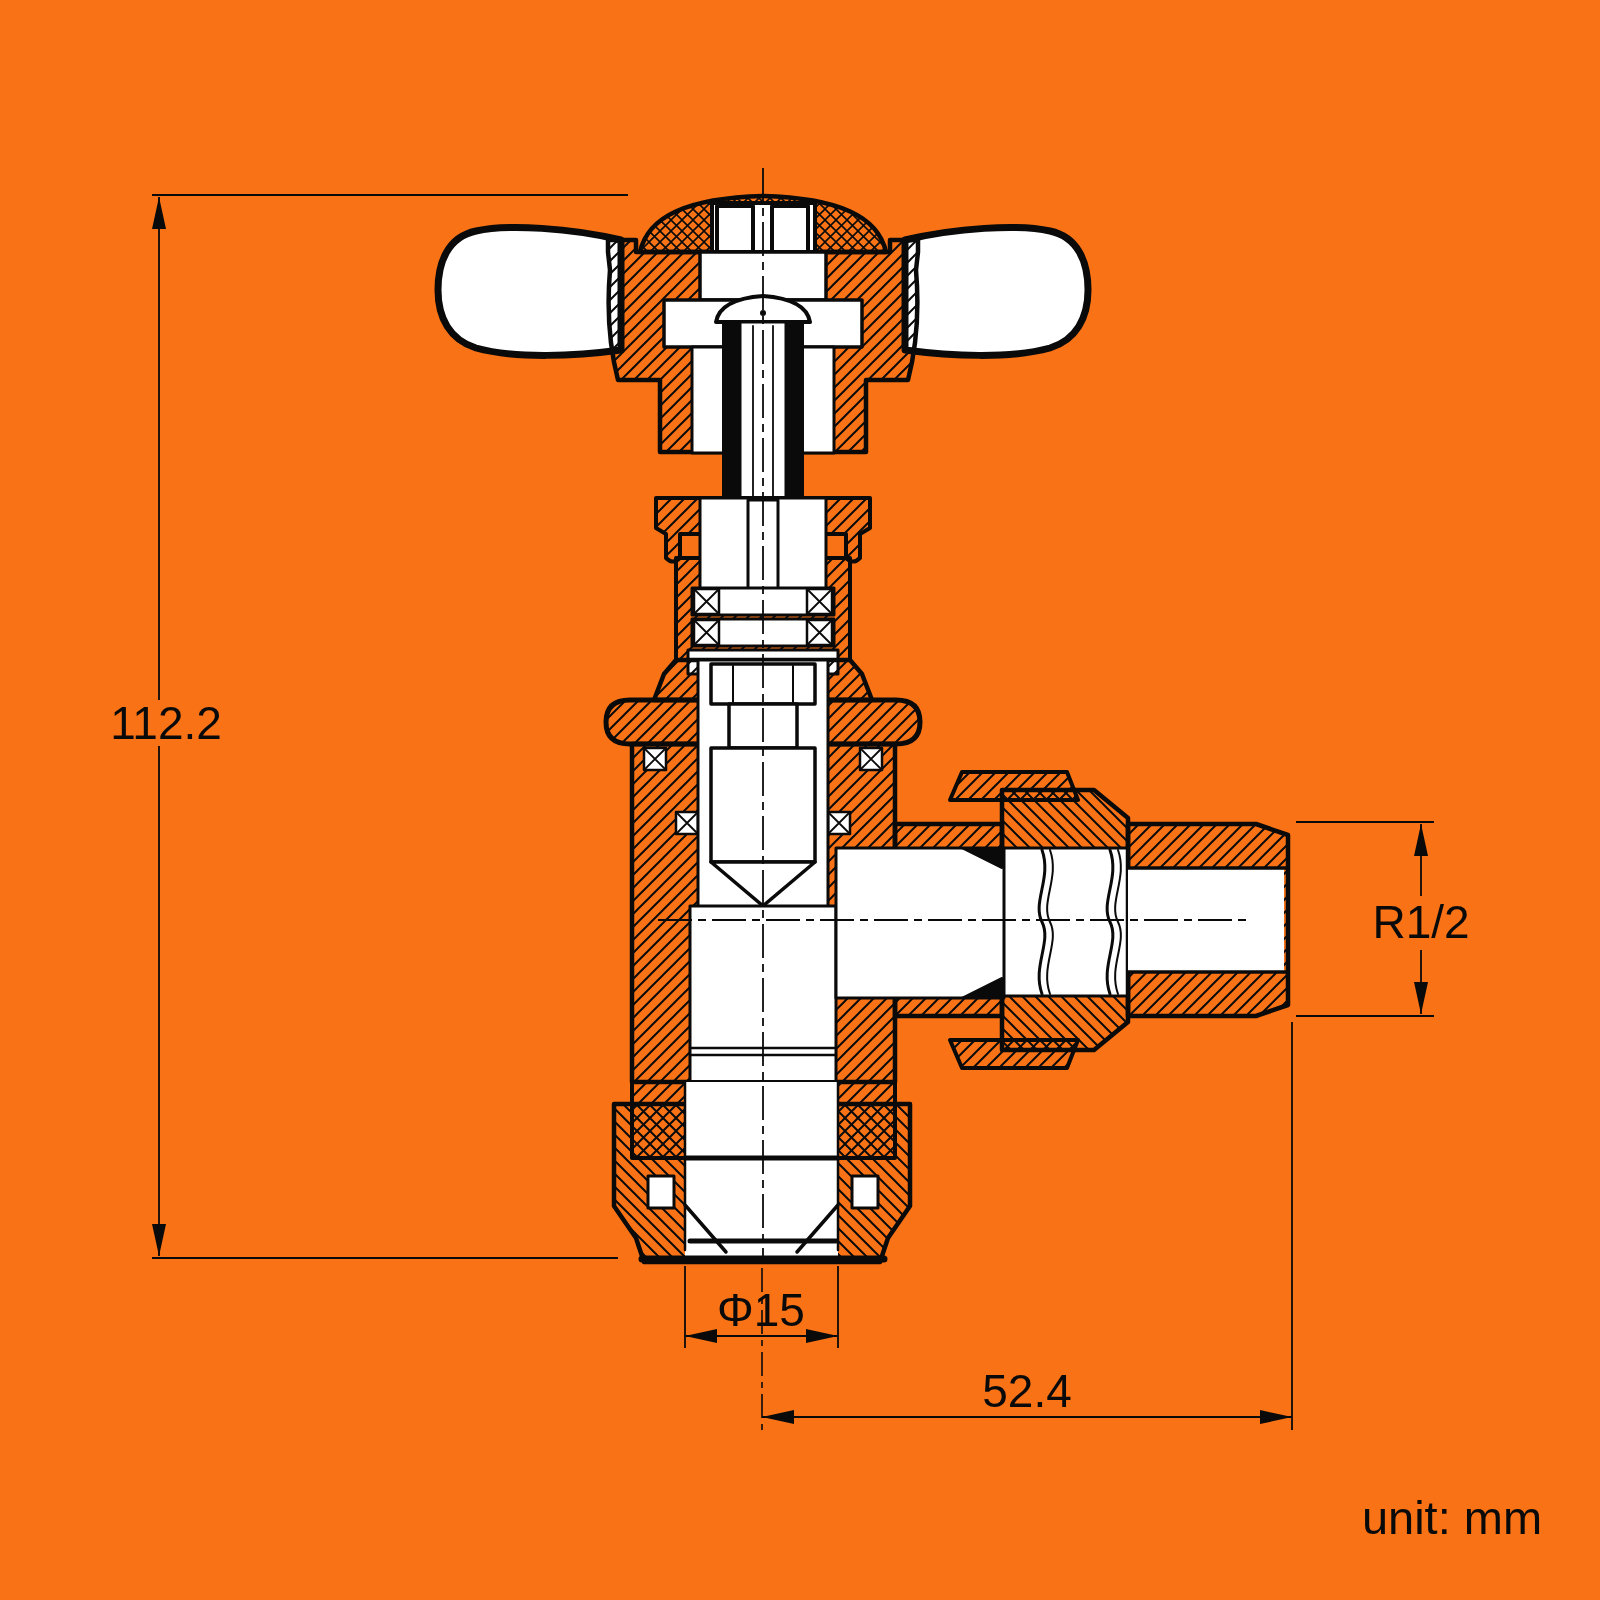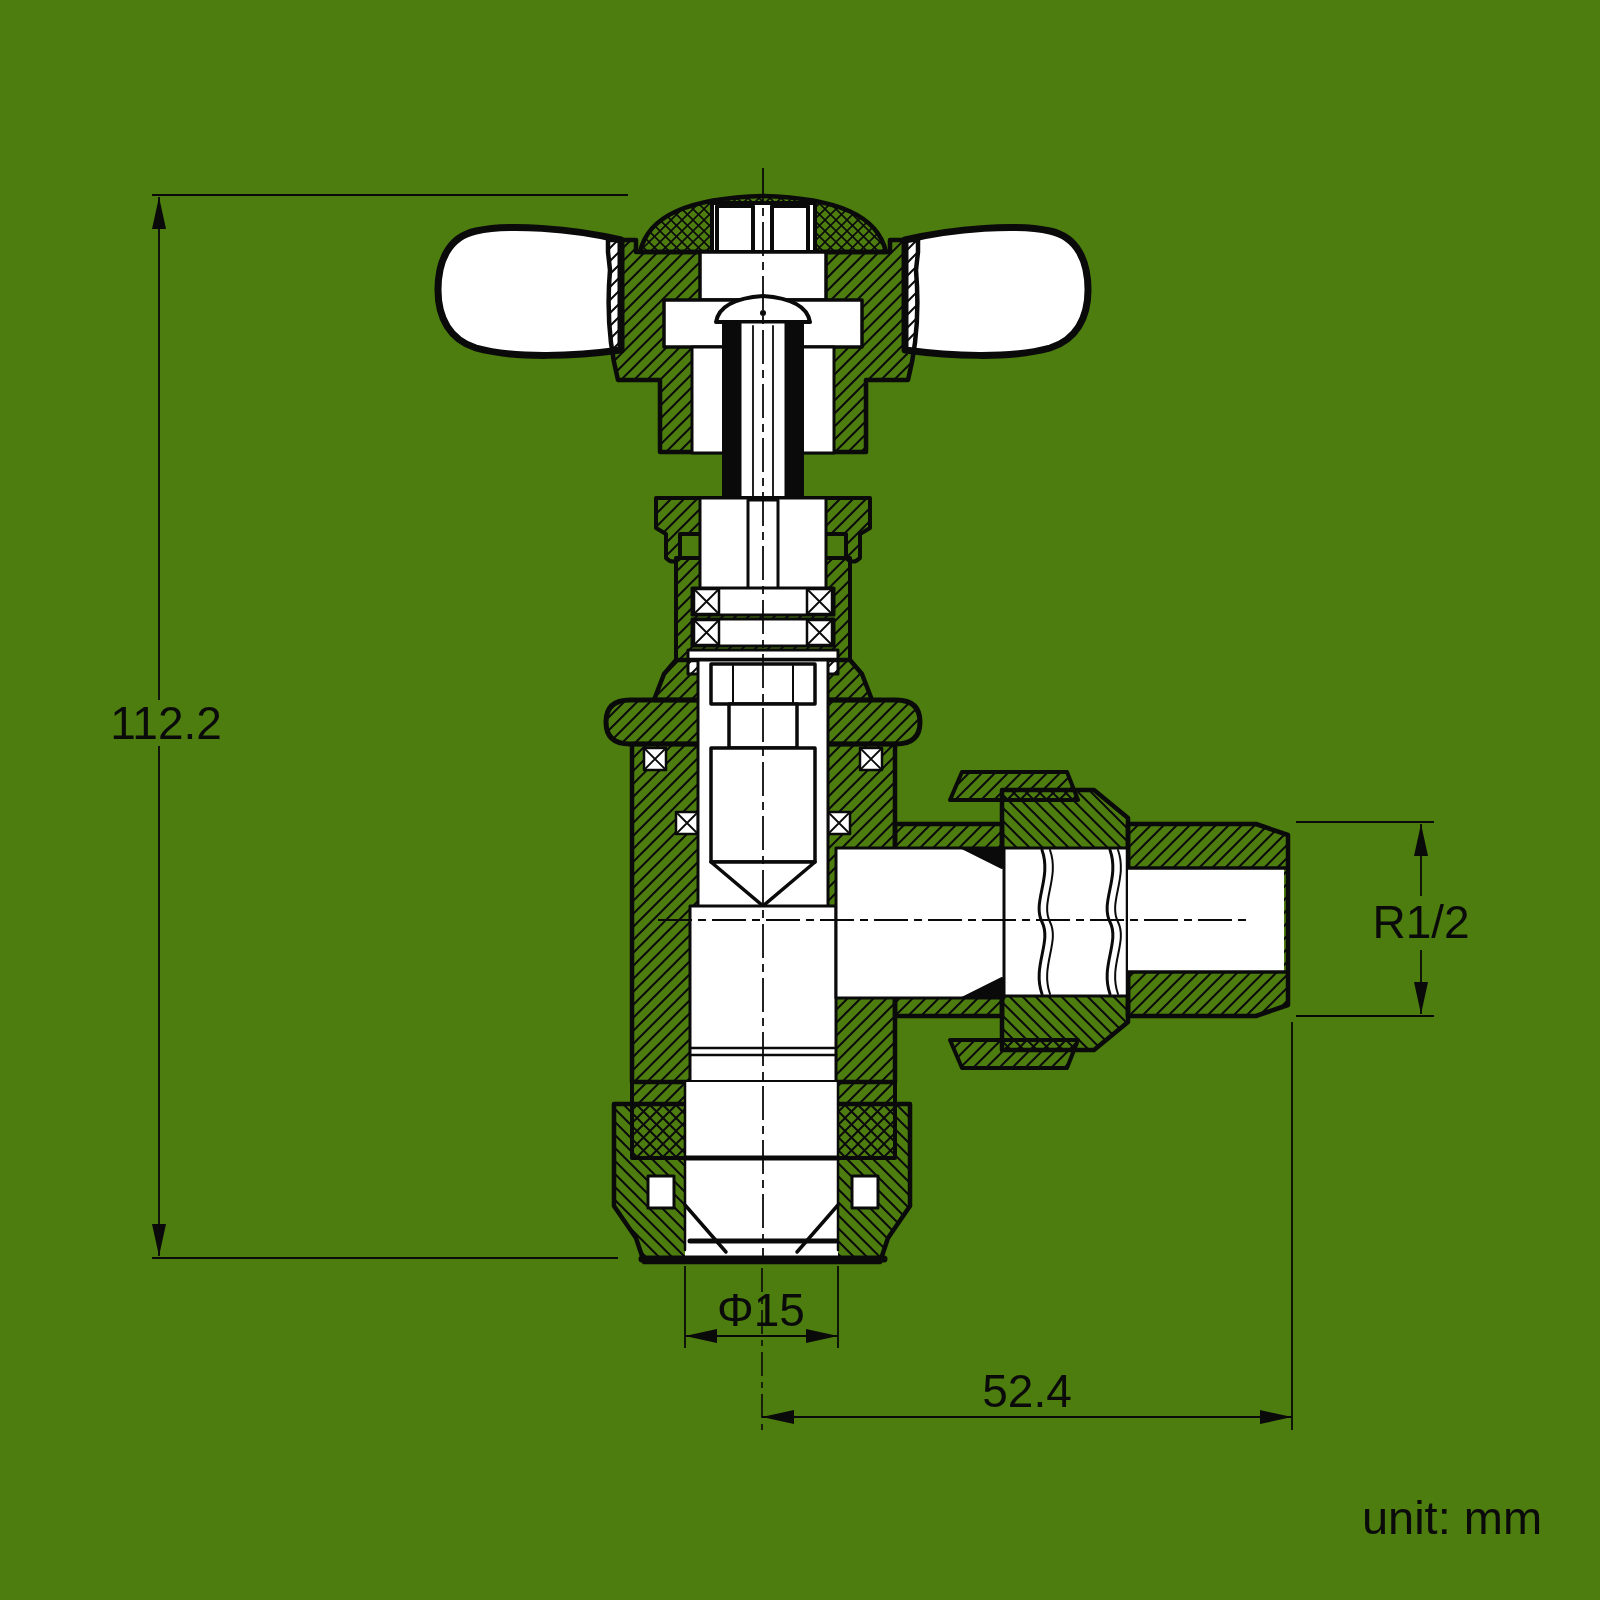--- a/index.html
+++ b/index.html
@@ -1,16 +1,16 @@
 <!DOCTYPE html>
 <html><head>
 <meta charset="utf-8">
 <style>
   html,body{margin:0;padding:0;background:#ffffff;}
-  .page{position:relative;width:1600px;height:1600px;background:#4d7c0f;overflow:hidden;}
+  .page{position:relative;width:1600px;height:1600px;background:#f97316;overflow:hidden;}
   svg{position:absolute;left:0;top:0;}
   .dimtext{font-family:"Liberation Sans", sans-serif;font-size:46px;fill:#0a0a0a;}
   .notetext{font-family:"Liberation Sans", sans-serif;font-size:47px;fill:#0a0a0a;}
 </style>
 </head>
 <body>
 
 <div class="page">
 <svg width="1600" height="1600" viewBox="0 0 1600 1600">
   <defs>

